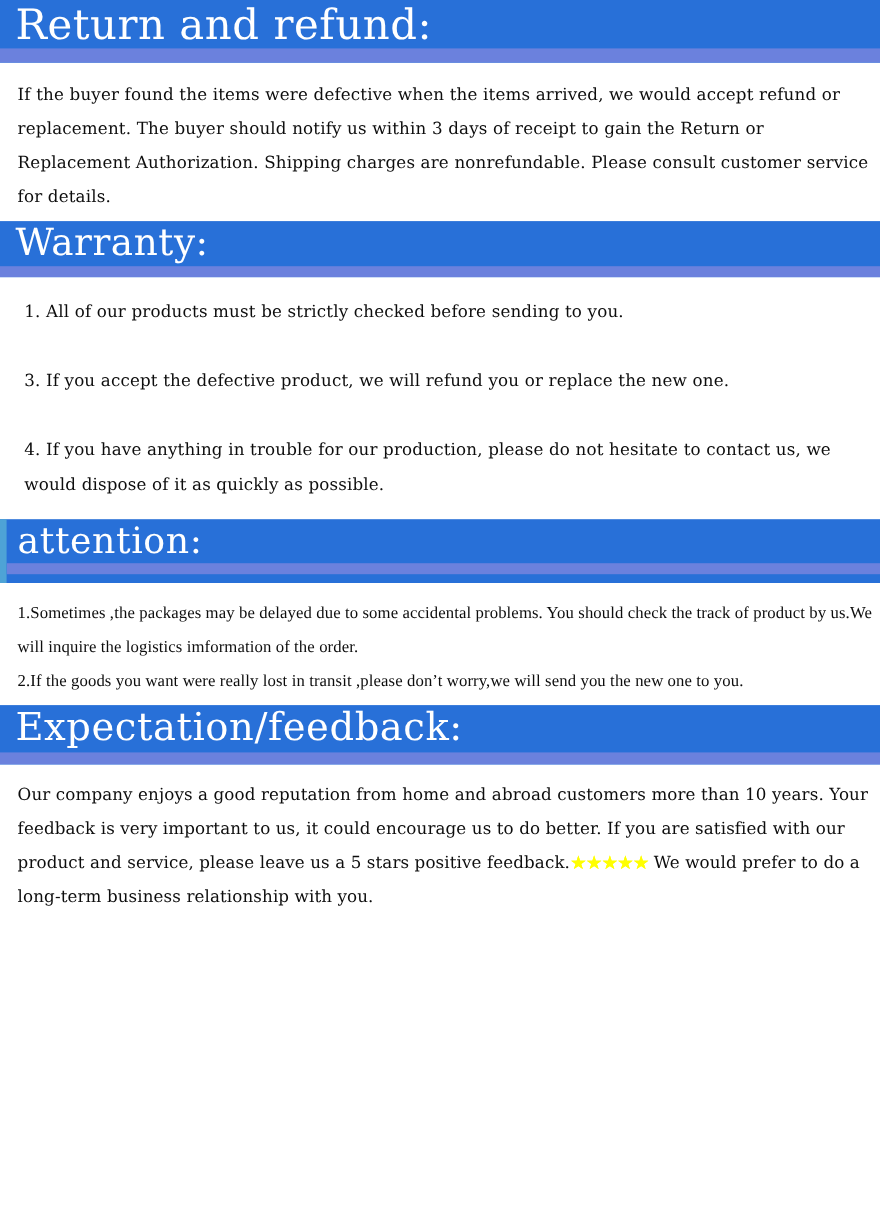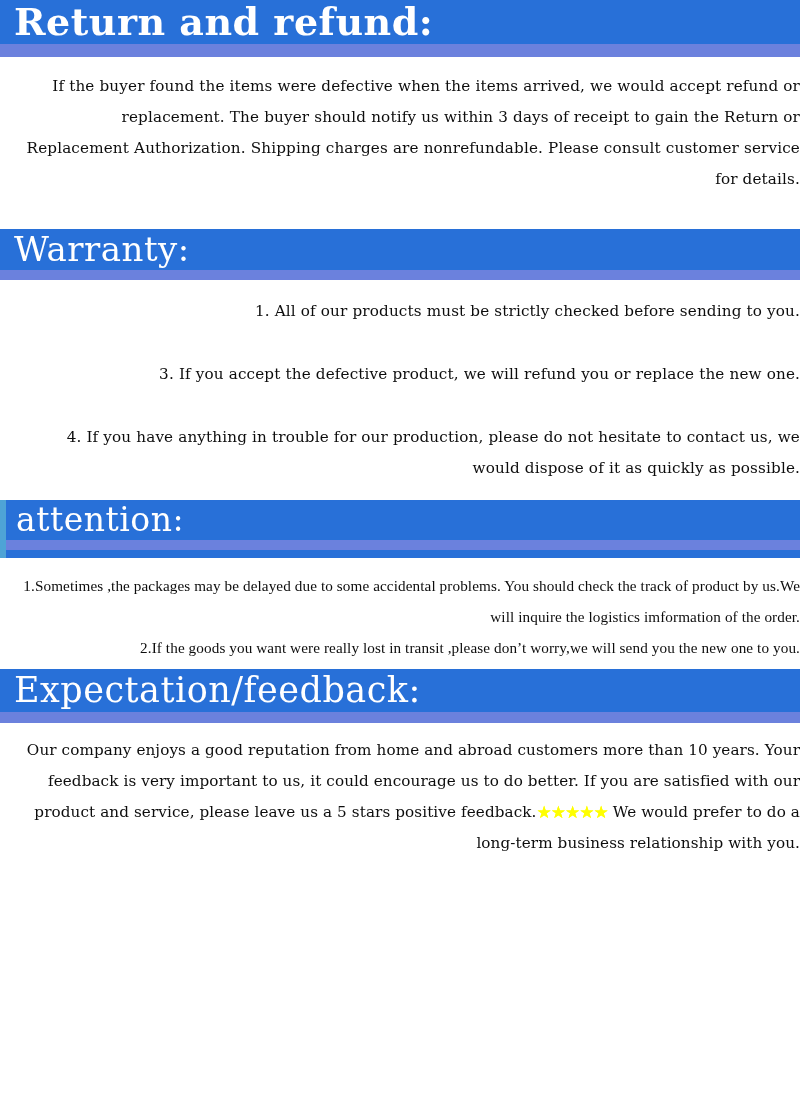--- a/index.html
+++ b/index.html
@@ -46,26 +46,25 @@
     background: #6b81dd;
   }
 
   
   .banner-return { height: 57px; }
   .banner-return .banner-title {
     font-size: 38px;
     line-height: 44px;
     padding: 0 0 0 14px;
     height: 44px;
-    font-weight: bold;
   }
   .banner-return .banner-strip { height: 13px; }
 
   
-  .banner-warranty { height: 51px; margin-top: 28px; }
+  .banner-warranty { height: 51px; }
   .banner-warranty .banner-title {
     font-size: 34px;
     line-height: 41px;
     padding: 0 0 0 14px;
     height: 41px;
   }
   .banner-warranty .banner-strip { height: 10px; }
 
   
   .banner-attention {
@@ -88,21 +87,20 @@
     padding: 0 0 0 14px;
     height: 43px;
   }
   .banner-expectation .banner-strip { height: 11px; }
 
   
   .body-block {
     padding: 0 0 6px 16px;
     font-family: "DejaVu Serif", "Liberation Serif", serif;
     color: #0d0d0d;
-    text-align: right;
   }
   .body-block p {
     margin: 0;
     white-space: pre-wrap;
   }
 
   
   .block-return {
     padding-top: 14px;
     font-size: 15.2px;

